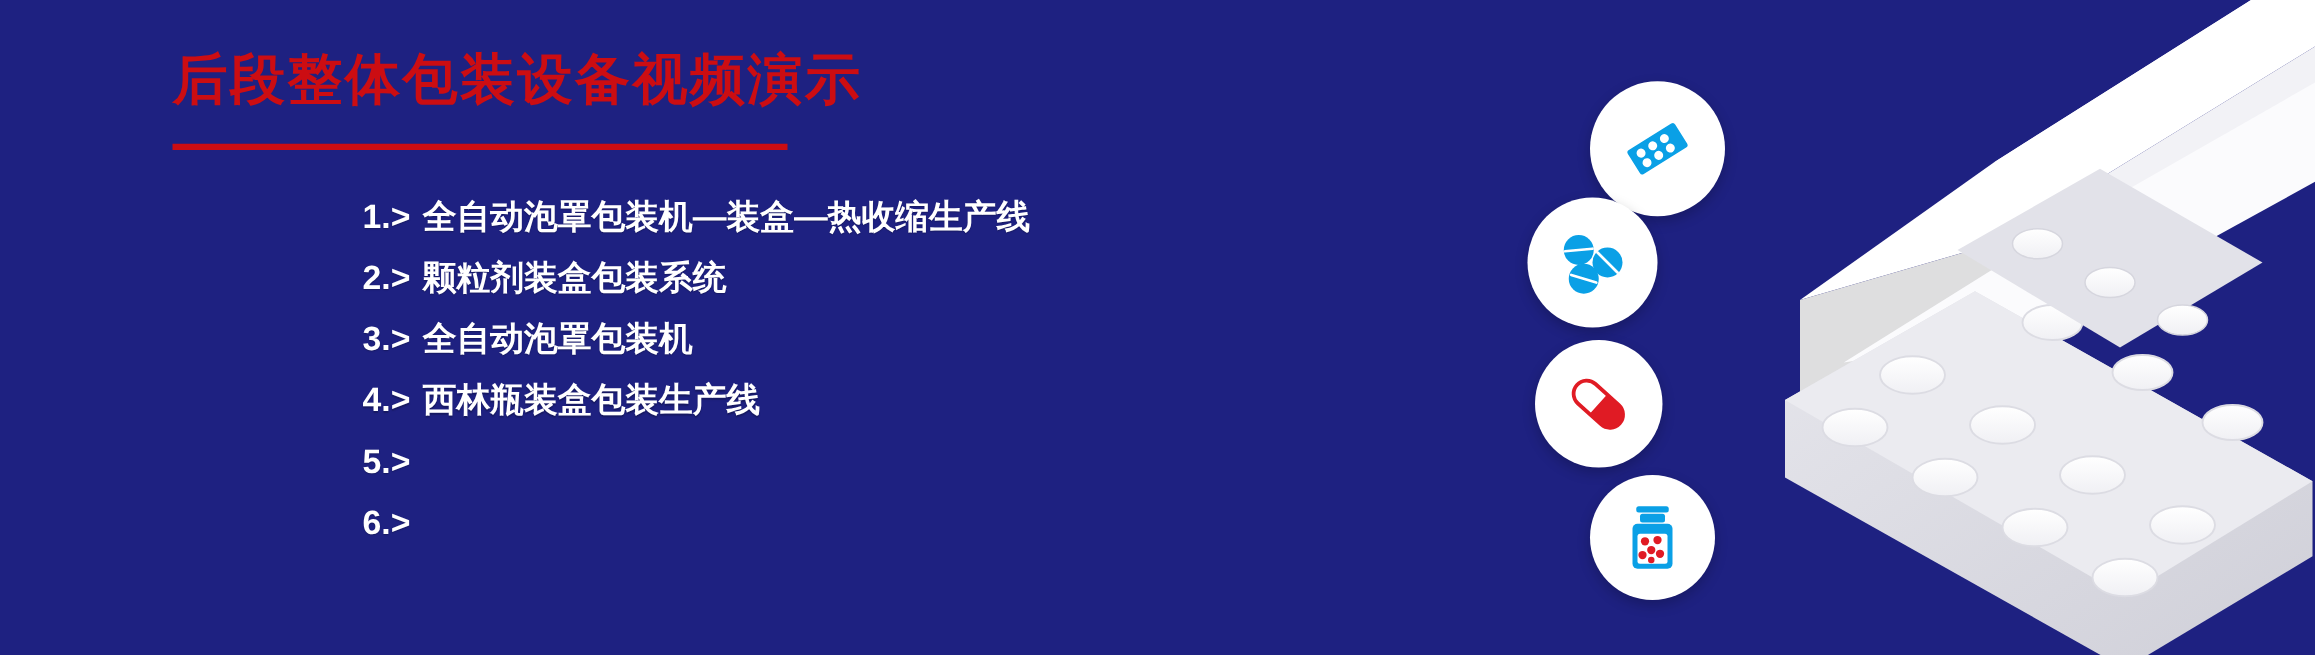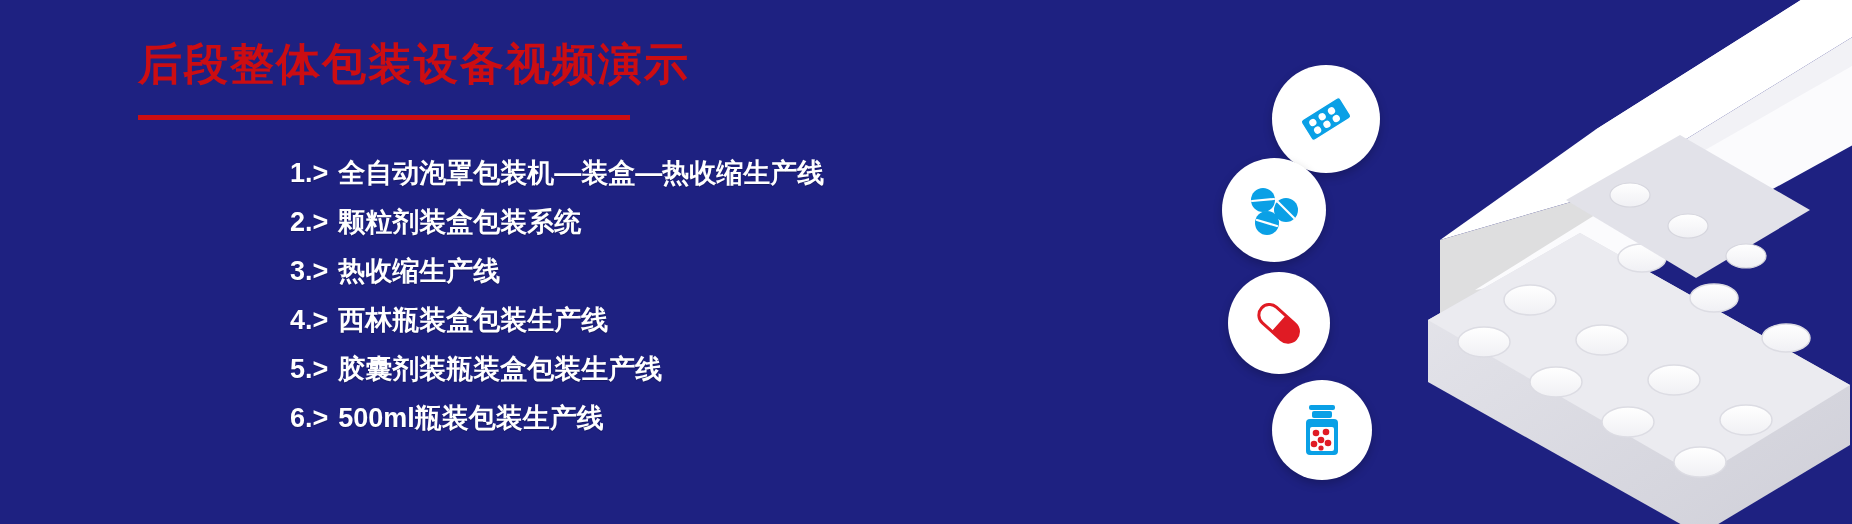--- a/index.html
+++ b/index.html
@@ -64,36 +64,34 @@
         <span class="li-text">全自动泡罩包装机—装盒—热收缩生产线</span>
       </div>
 
       <div class="list-item">
         <span class="li-num">2.&gt;</span>
         <span class="li-text">颗粒剂装盒包装系统</span>
       </div>
 
       <div class="list-item">
         <span class="li-num">3.&gt;</span>
-        <span class="li-text">热收缩生产线</span>
+        <span class="li-text">全自动泡罩包装机</span>
       </div>
 
       <div class="list-item">
         <span class="li-num">4.&gt;</span>
         <span class="li-text">西林瓶装盒包装生产线</span>
       </div>
 
       <div class="list-item">
         <span class="li-num">5.&gt;</span>
-        <span class="li-text">胶囊剂装瓶装盒包装生产线</span>
       </div>
 
       <div class="list-item">
         <span class="li-num">6.&gt;</span>
-        <span class="li-text">500ml瓶装包装生产线</span>
       </div>
 
     </div>
   </div>
 
   <div class="icon-bubble" id="bubble-blister">
     <svg width="72" height="72" viewBox="0 0 72 72">
       <g transform="rotate(-32 36 36)">
         <rect x="13" y="24" width="46" height="24" rx="3" fill="#0aa0e6"></rect>
         <circle cx="23" cy="32" r="3.6" fill="#ffffff"></circle>

